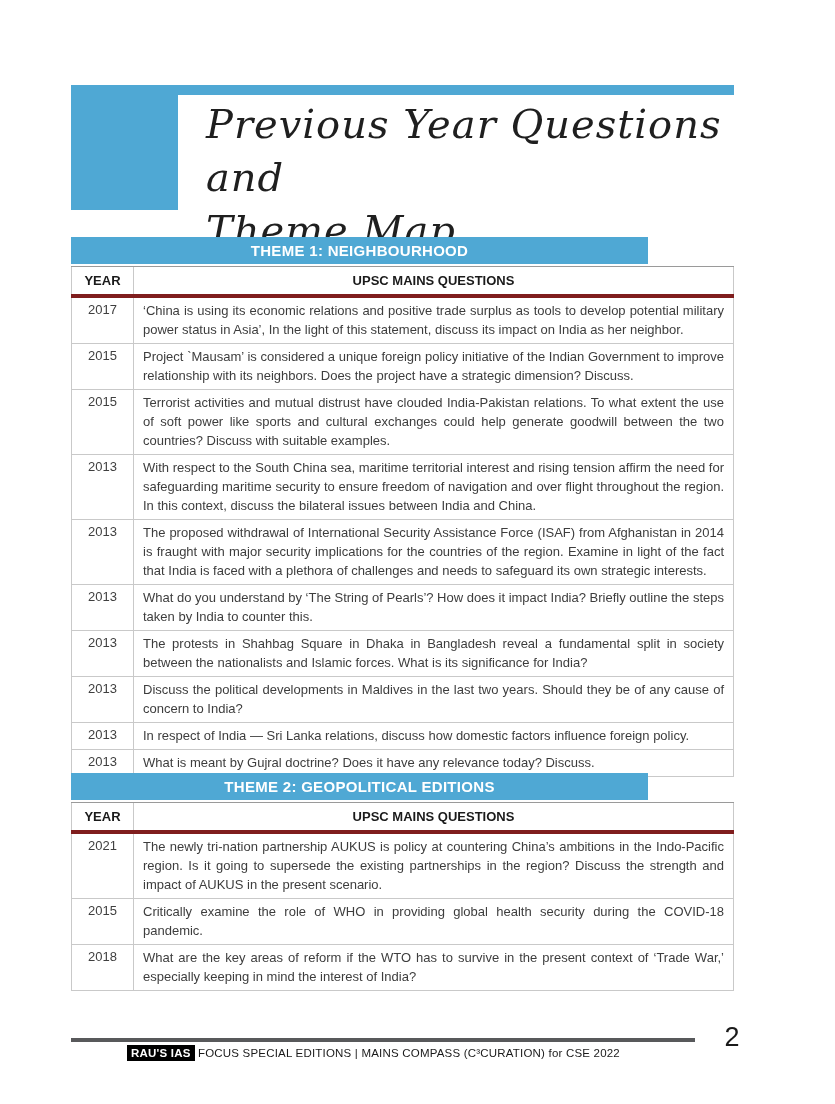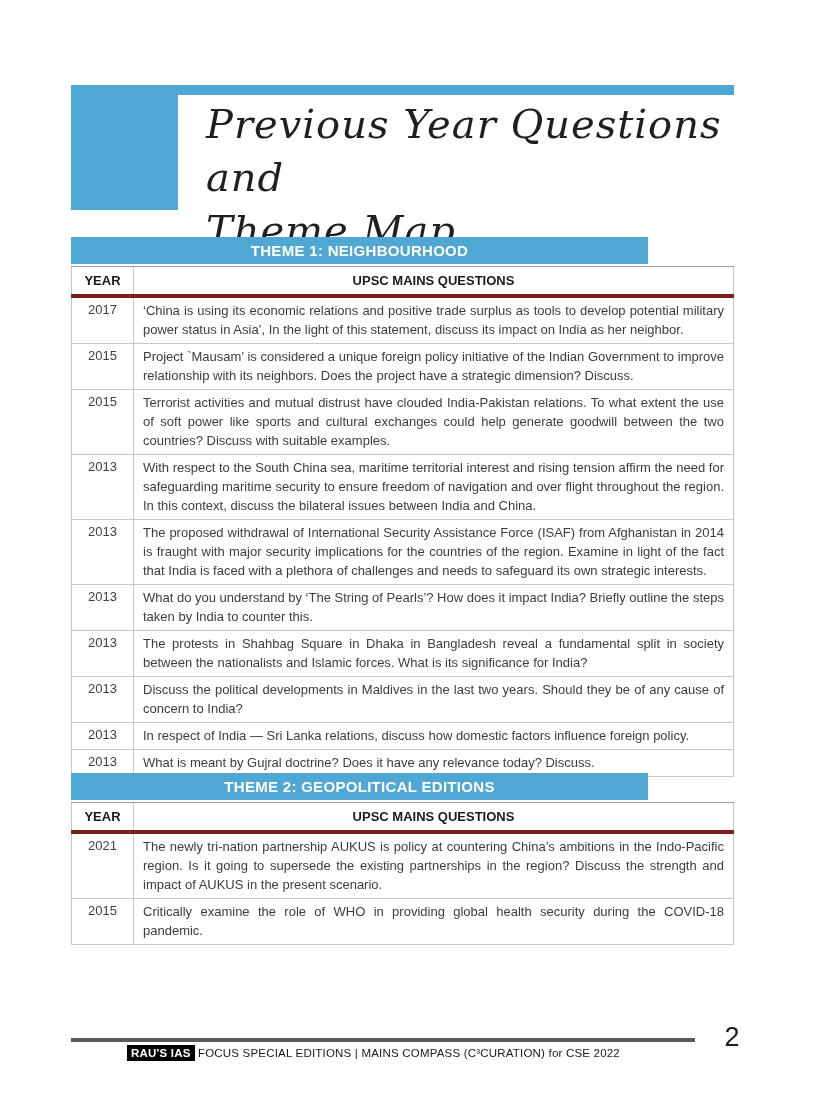--- a/index.html
+++ b/index.html
@@ -199,20 +199,24 @@
       </thead>
       <tbody>
           <tr>
             <td class="year-cell">2021</td>
             <td class="question-cell">The newly tri-nation partnership AUKUS is policy at countering China’s ambitions in the Indo-Pacific region. Is it going to supersede the existing partnerships in the region? Discuss the strength and impact of AUKUS in the present scenario.</td>
           </tr>
           <tr>
             <td class="year-cell">2015</td>
             <td class="question-cell">Critically examine the role of WHO in providing global health security during the COVID-18 pandemic.</td>
           </tr>
+          <tr>
+            <td class="year-cell">2018</td>
+            <td class="question-cell">What are the key areas of reform if the WTO has to survive in the present context of ‘Trade War,’ especially keeping in mind the interest of India?</td>
+          </tr>
         </tbody>
     </table>
   </section>
 
   <div class="footer-rule"></div>
   <div class="page-number">2</div>
   <div class="footer-line">
     <span class="brand-badge">RAU'S IAS</span><span> FOCUS SPECIAL EDITIONS  |  MAINS COMPASS (C³CURATION) for CSE 2022</span>
   </div>
 

